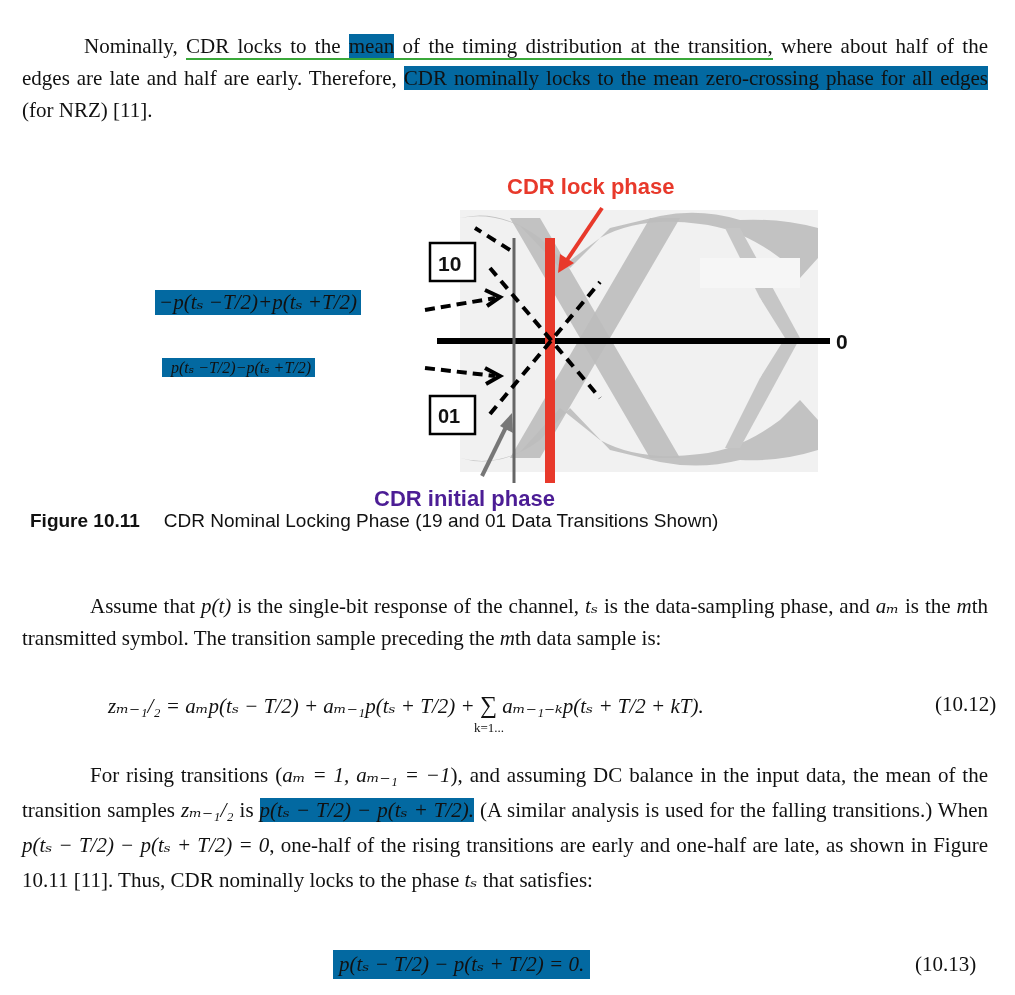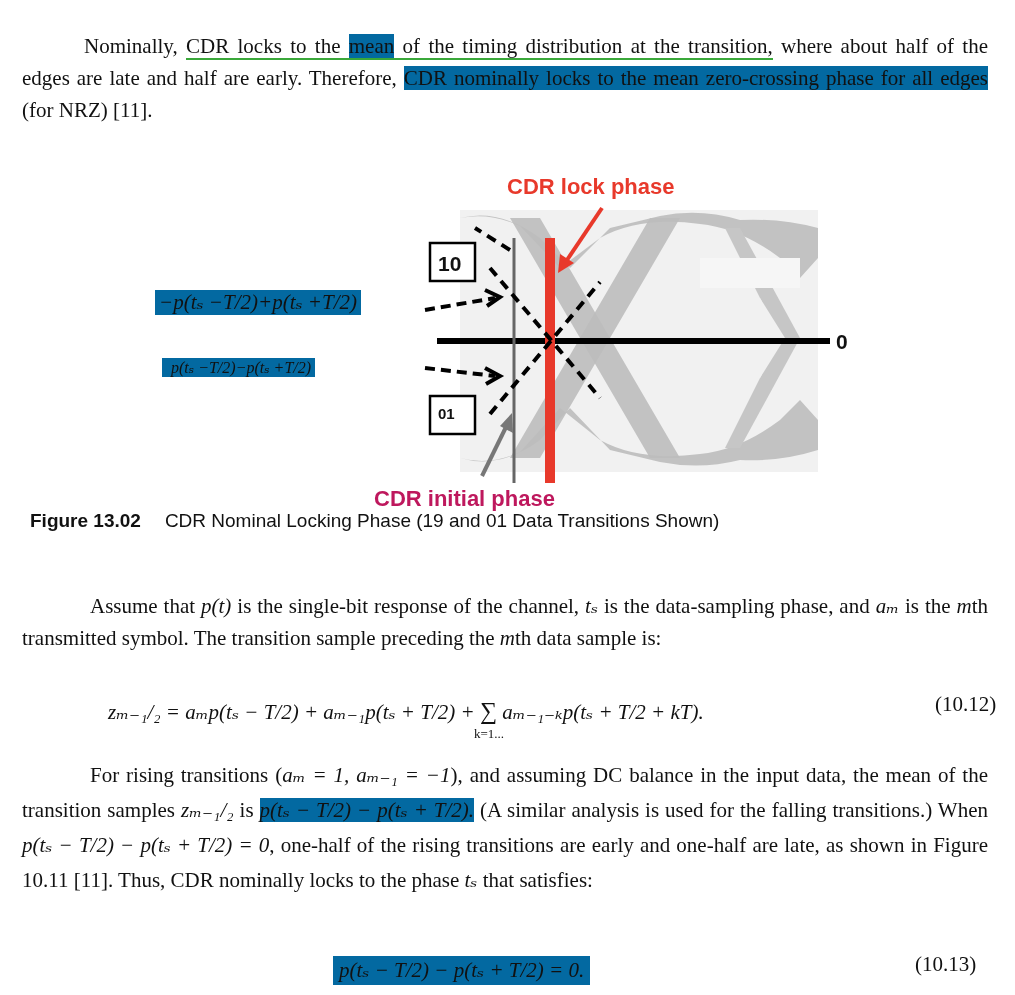--- a/index.html
+++ b/index.html
@@ -6,21 +6,21 @@
   body { width:1015px; height:995px; position:relative; overflow:hidden;
          font-family:"Liberation Serif", "DejaVu Serif", serif; color:#111; }
   .para { position:absolute; left:22px; width:966px; font-size:21px; line-height:32px; text-align:justify; }
   .hl { background:#0369a1; }
   .ul-green { border-bottom:2.5px solid #3aa83a; }
   .ital { font-style:italic; }
   .fig { position:absolute; left:140px; top:140px; width:720px; height:350px;margin-top:28px; }
   .sans { font-family:"Liberation Sans", "DejaVu Sans", sans-serif; }
   .caption { position:absolute; left:30px; top:510px; font-size:19px; }
   .caption b { font-weight:bold; margin-right:24px; }
-  .eq { position:absolute; font-size:21px; font-style:italic; white-space:nowrap;margin-top:6px; }
+  .eq { position:absolute; font-size:21px; font-style:italic; white-space:nowrap; }
   .eqnum { position:absolute; font-size:21px; }
 </style>
 </head>
 <body>
 
 <div class="para" style="top:30px; text-indent:62px;">
   <span>Nominally, </span><span class="ul-green"><span>CDR locks to the</span> <span class="hl">mean</span> <span>of the timing distribution at the transition,</span></span><span> where about half of the edges are late and half are early. Therefore, </span><span class="hl">CDR nominally locks to the mean zero-crossing phase for all edges</span><span> (for NRZ) [11].</span>
 </div>
 
 <div class="fig">
@@ -63,29 +63,29 @@
     <polygon points="418,105 420,86 434,95" fill="#e8392b"></polygon>
 
     <line x1="342" y1="308" x2="368" y2="255" stroke="#777" stroke-width="4"></line>
     <polygon points="372,245 373,265 360,258" fill="#777"></polygon>
 
     <rect x="290" y="75" width="45" height="38" fill="#fff" stroke="#000" stroke-width="2.5"></rect>
     <rect x="290" y="228" width="45" height="38" fill="#fff" stroke="#000" stroke-width="2.5"></rect>
   </svg>
   <div class="sans" style="position:absolute; left:367px; top:6px; font-size:22px; font-weight:bold; color:#e8392b;">CDR lock phase</div>
   <div class="sans" style="position:absolute; left:298px; top:84px; font-size:21px; font-weight:bold;">10</div>
-  <div class="sans" style="position:absolute; left:298px; top:237px; font-size:15px; font-weight:bold;">01</div>
+  <div class="sans" style="position:absolute; left:298px; top:237px; font-size:20px; font-weight:bold;">01</div>
   <div class="sans" style="position:absolute; left:696px; top:162px; font-size:21px; font-weight:bold;">0</div>
   <div class="hl" style="position:absolute; left:15px; top:122px; font-size:21px; font-style:italic; padding:0 4px;">−p(tₛ −T/2)+p(tₛ +T/2)</div>
   <div class="hl" style="position:absolute; left:22px; top:190px; font-size:16px; font-style:italic; padding:0 4px 0 9px;">p(tₛ −T/2)−p(tₛ +T/2)</div>
-  <div class="sans" style="position:absolute; left:234px; top:318px; font-size:22px; font-weight:bold; color:#be185d;">CDR initial phase</div>
+  <div class="sans" style="position:absolute; left:234px; top:318px; font-size:22px; font-weight:bold; color:#4c1d95;">CDR initial phase</div>
 </div>
 
 <div class="caption sans">
-  <b>Figure 13.02</b><span>CDR Nominal Locking Phase (19 and 01 Data Transitions Shown)</span>
+  <b>Figure 10.11</b><span>CDR Nominal Locking Phase (19 and 01 Data Transitions Shown)</span>
 </div>
 
 <div class="para" style="top:590px; text-indent:68px;">
   <span>Assume that </span><span class="ital">p(t)</span><span> is the single-bit response of the channel, </span><span class="ital">tₛ</span><span> is the data-sampling phase, and </span><span class="ital">aₘ</span><span> is the </span><span class="ital">m</span><span>th transmitted symbol. The transition sample preceding the </span><span class="ital">m</span><span>th data sample is:</span>
 </div>
 
 <div class="eq" style="left:108px; top:692px;">
   <span>zₘ₋₁/₂ = aₘp(tₛ − T/2) + aₘ₋₁p(tₛ + T/2) + </span><span style="position:relative; font-style:normal; font-size:24px;"><span>∑</span><span style="position:absolute; left:-6px; top:28px; font-size:13px;">k=1...</span></span> <span>aₘ₋₁₋ₖp(tₛ + T/2 + kT).</span>
 </div>
 <div class="eqnum" style="left:915px; top:692px;margin-left:20px;">(10.12)</div>

